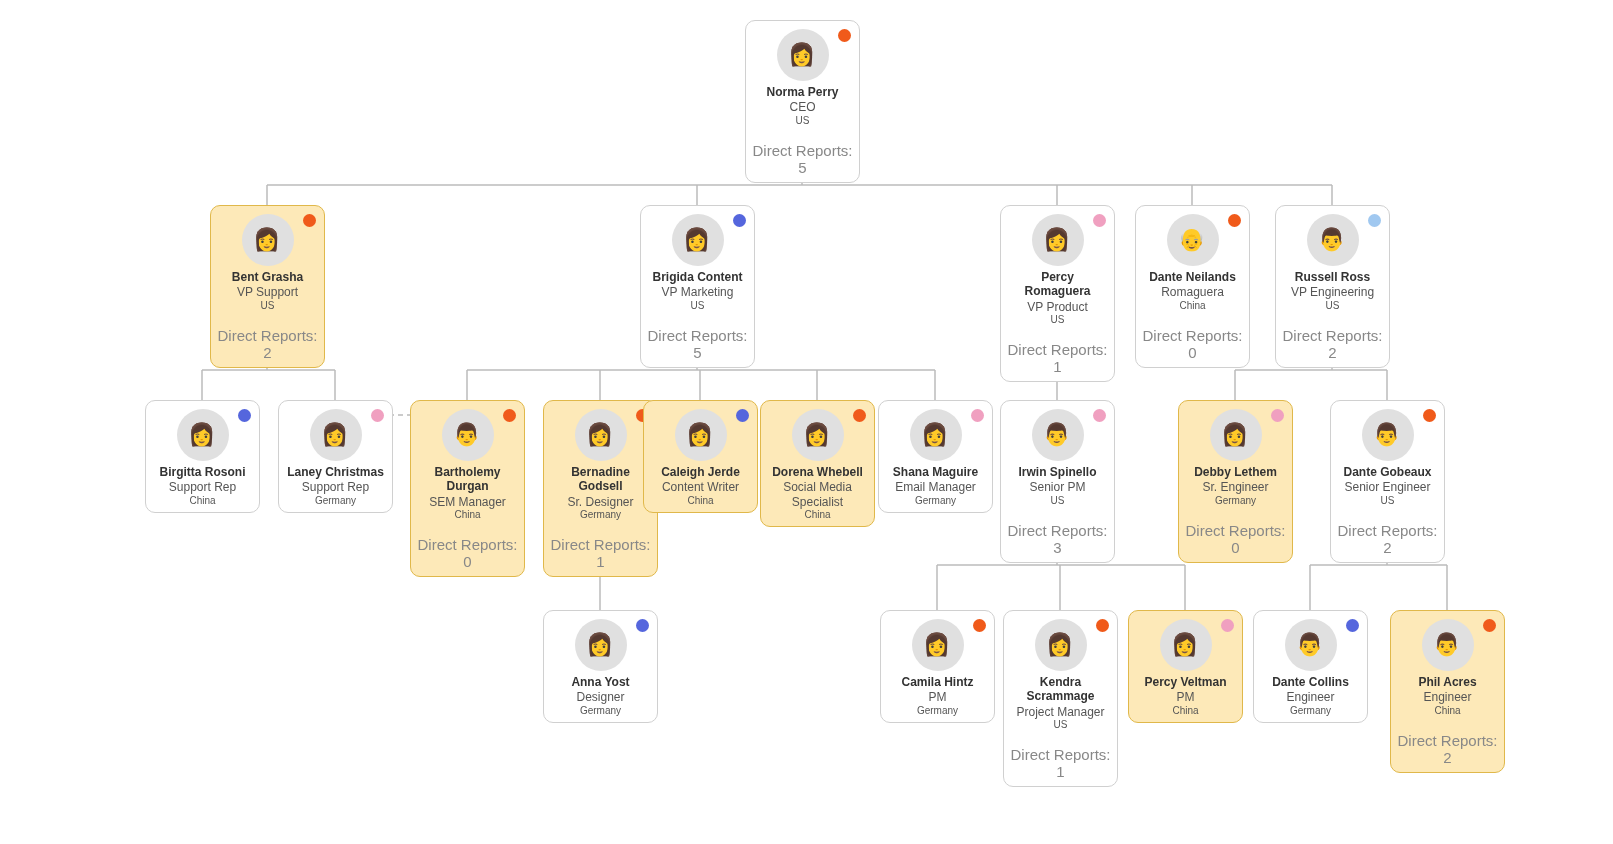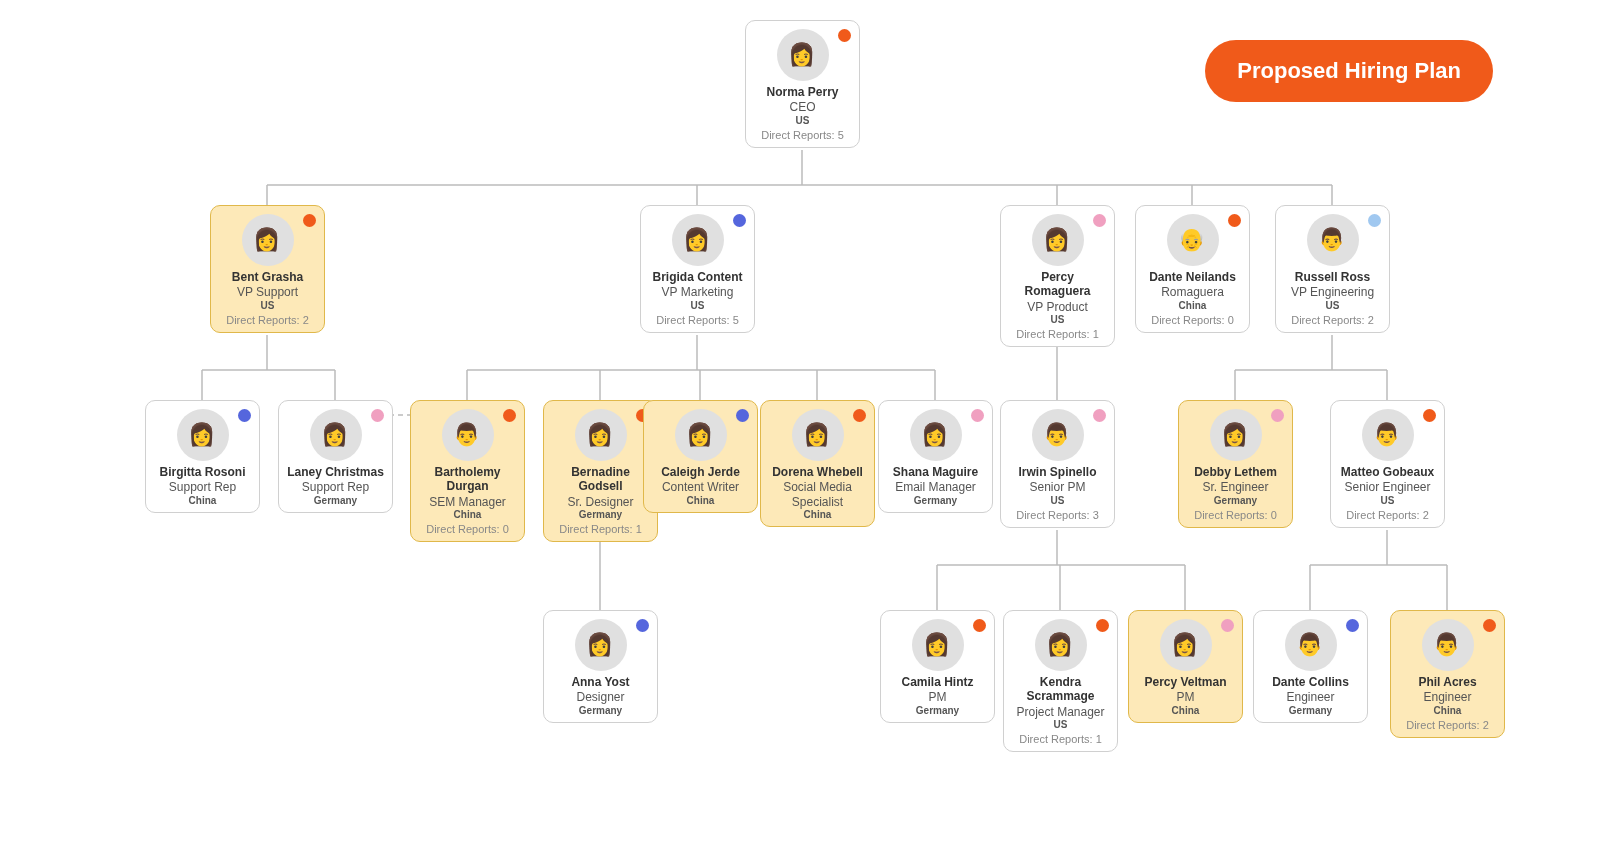--- a/index.html
+++ b/index.html
@@ -81,26 +81,25 @@
       margin-bottom: 1px;
     }
     .card .title {
       font-size: 12px;
       color: #555;
       line-height: 1.2;
     }
     .card .country {
       font-size: 10px;
       color: #555;
-      font-weight: bold;
     }
     .card .reports {
-      font-size: 11px;
+      font-size: 15px;
       color: #888;
-      margin-top: 3px;
+      margin-top: 16px;
     }
 
     
     .connector-svg {
       position: absolute;
       top: 0;
       left: 0;
       width: 1613px;
       height: 844px;
       pointer-events: none;
@@ -167,21 +166,20 @@
     <line x1="1185" y1="565" x2="1185" y2="610"></line>
 
     <line x1="1387" y1="530" x2="1387" y2="565"></line>
     <line x1="1310" y1="565" x2="1447" y2="565"></line>
     <line x1="1310" y1="565" x2="1310" y2="610"></line>
     <line x1="1447" y1="565" x2="1447" y2="610"></line>
 
     <line class="dashed" x1="335" y1="415" x2="410" y2="415"></line>
   </svg>
 
-  <button class="proposed-btn">Proposed Hiring Plan</button>
 
 <div class="card" style="left: 745px; top: 20px;">
       <div class="dot orange"></div>
       <div class="avatar">👩</div>
       <div class="name">Norma Perry</div>
       <div class="title">CEO</div>
       <div class="country">US</div>
       <div class="reports">Direct Reports: 5</div>
     </div>
     <div class="card highlighted" style="left: 210px; top: 205px;">
@@ -287,21 +285,21 @@
       <div class="dot pink"></div>
       <div class="avatar">👩</div>
       <div class="name">Debby Lethem</div>
       <div class="title">Sr. Engineer</div>
       <div class="country">Germany</div>
       <div class="reports">Direct Reports: 0</div>
     </div>
     <div class="card" style="left: 1330px; top: 400px;">
       <div class="dot orange"></div>
       <div class="avatar">👨</div>
-      <div class="name">Matteo Gobeaux</div>
+      <div class="name">Dante Gobeaux</div>
       <div class="title">Senior Engineer</div>
       <div class="country">US</div>
       <div class="reports">Direct Reports: 2</div>
     </div>
     <div class="card" style="left: 543px; top: 610px;">
       <div class="dot blue"></div>
       <div class="avatar">👩</div>
       <div class="name">Anna Yost</div>
       <div class="title">Designer</div>
       <div class="country">Germany</div>

